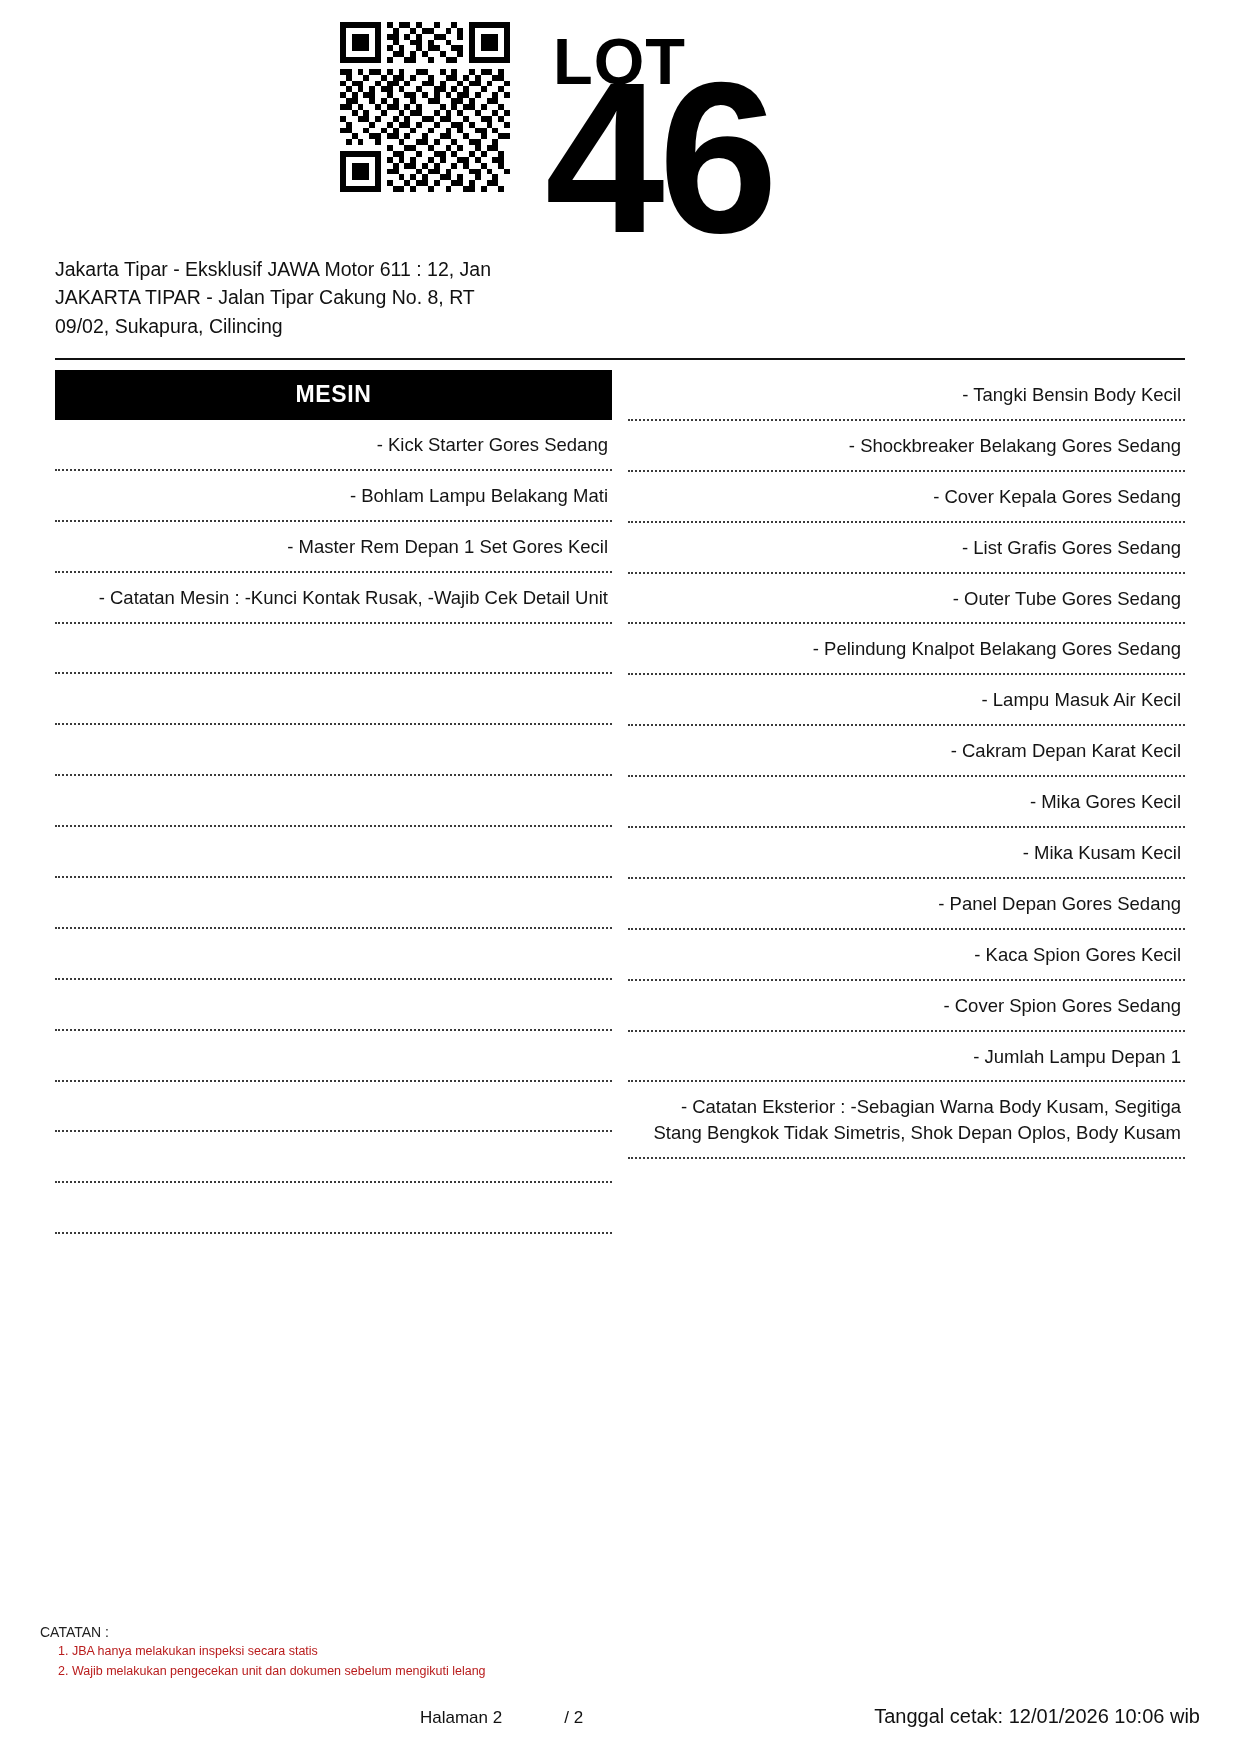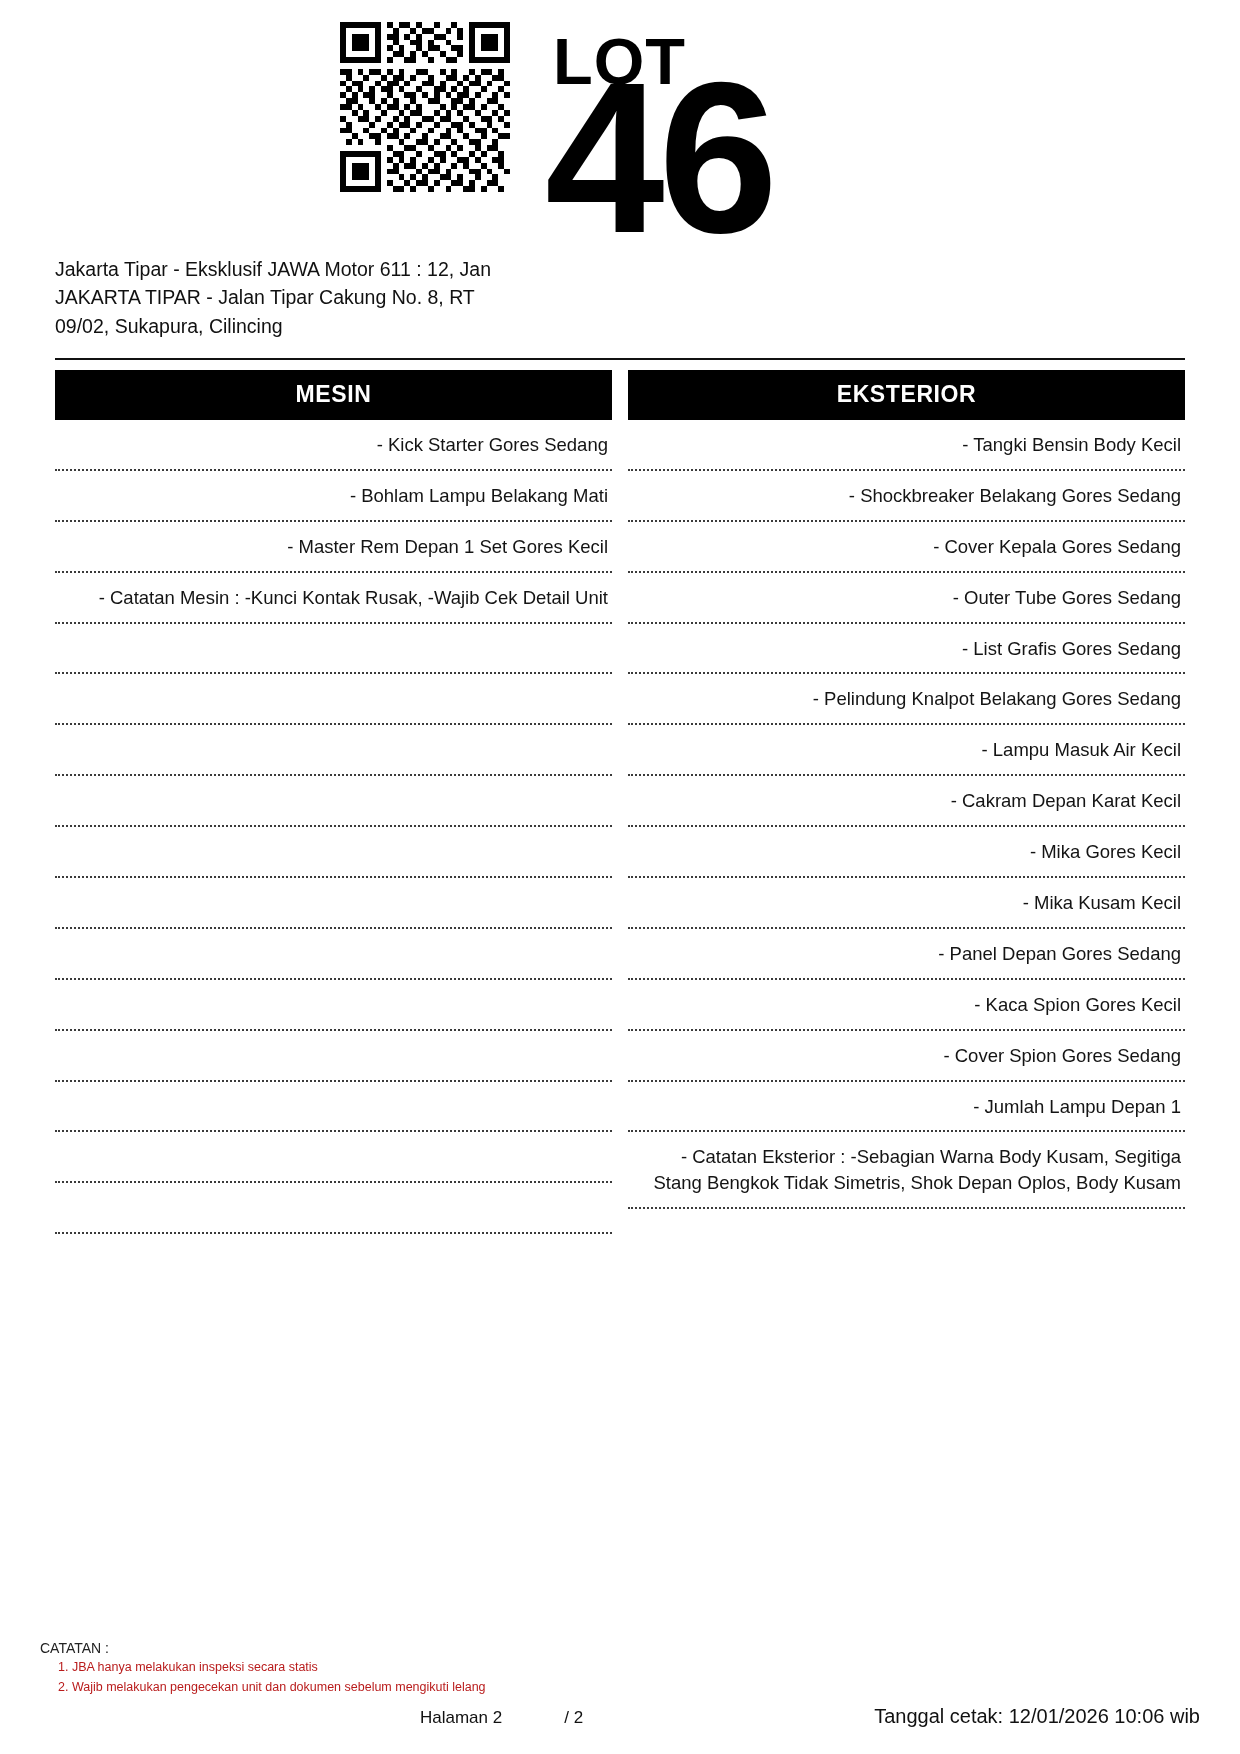--- a/index.html
+++ b/index.html
@@ -129,21 +129,21 @@
     margin: 0 0 0 18px;
     padding: 0;
     font-size: 12.5px;
     color: #b91c1c;
     line-height: 1.55;
     list-style: none;
   }
   .footer-bottom {
     display: flex;
     align-items: flex-end;
-    margin-top: 8px;
+    margin-top: 24px;
     font-size: 17px;
     color: #111;
   }
   .page-num {
     margin-left: 380px;
     display: flex;
     gap: 62px;
   }
   .print-date {
     margin-left: auto;
@@ -433,27 +433,26 @@
         <li class="empty">&nbsp;</li>
         <li class="empty">&nbsp;</li>
         <li class="empty">&nbsp;</li>
         <li class="empty">&nbsp;</li>
         <li class="empty">&nbsp;</li>
         <li class="empty">&nbsp;</li>
       </ul>
     </div>
 
     <div class="col">
-      <div class="col-head">EKSTERIOR</div>
       <ul class="items">
         <li>- Tangki Bensin Body Kecil</li>
         <li>- Shockbreaker Belakang Gores Sedang</li>
         <li>- Cover Kepala Gores Sedang</li>
+        <li>- List Grafis Gores Sedang</li>
         <li>- Outer Tube Gores Sedang</li>
-        <li>- List Grafis Gores Sedang</li>
         <li>- Pelindung Knalpot Belakang Gores Sedang</li>
         <li>- Lampu Masuk Air Kecil</li>
         <li>- Cakram Depan Karat Kecil</li>
         <li>- Mika Gores Kecil</li>
         <li>- Mika Kusam Kecil</li>
         <li>- Panel Depan Gores Sedang</li>
         <li>- Kaca Spion Gores Kecil</li>
         <li>- Cover Spion Gores Sedang</li>
         <li>- Jumlah Lampu Depan 1</li>
         <li>- Catatan Eksterior :  -Sebagian Warna Body Kusam, Segitiga Stang Bengkok Tidak Simetris, Shok Depan Oplos, Body Kusam</li>

